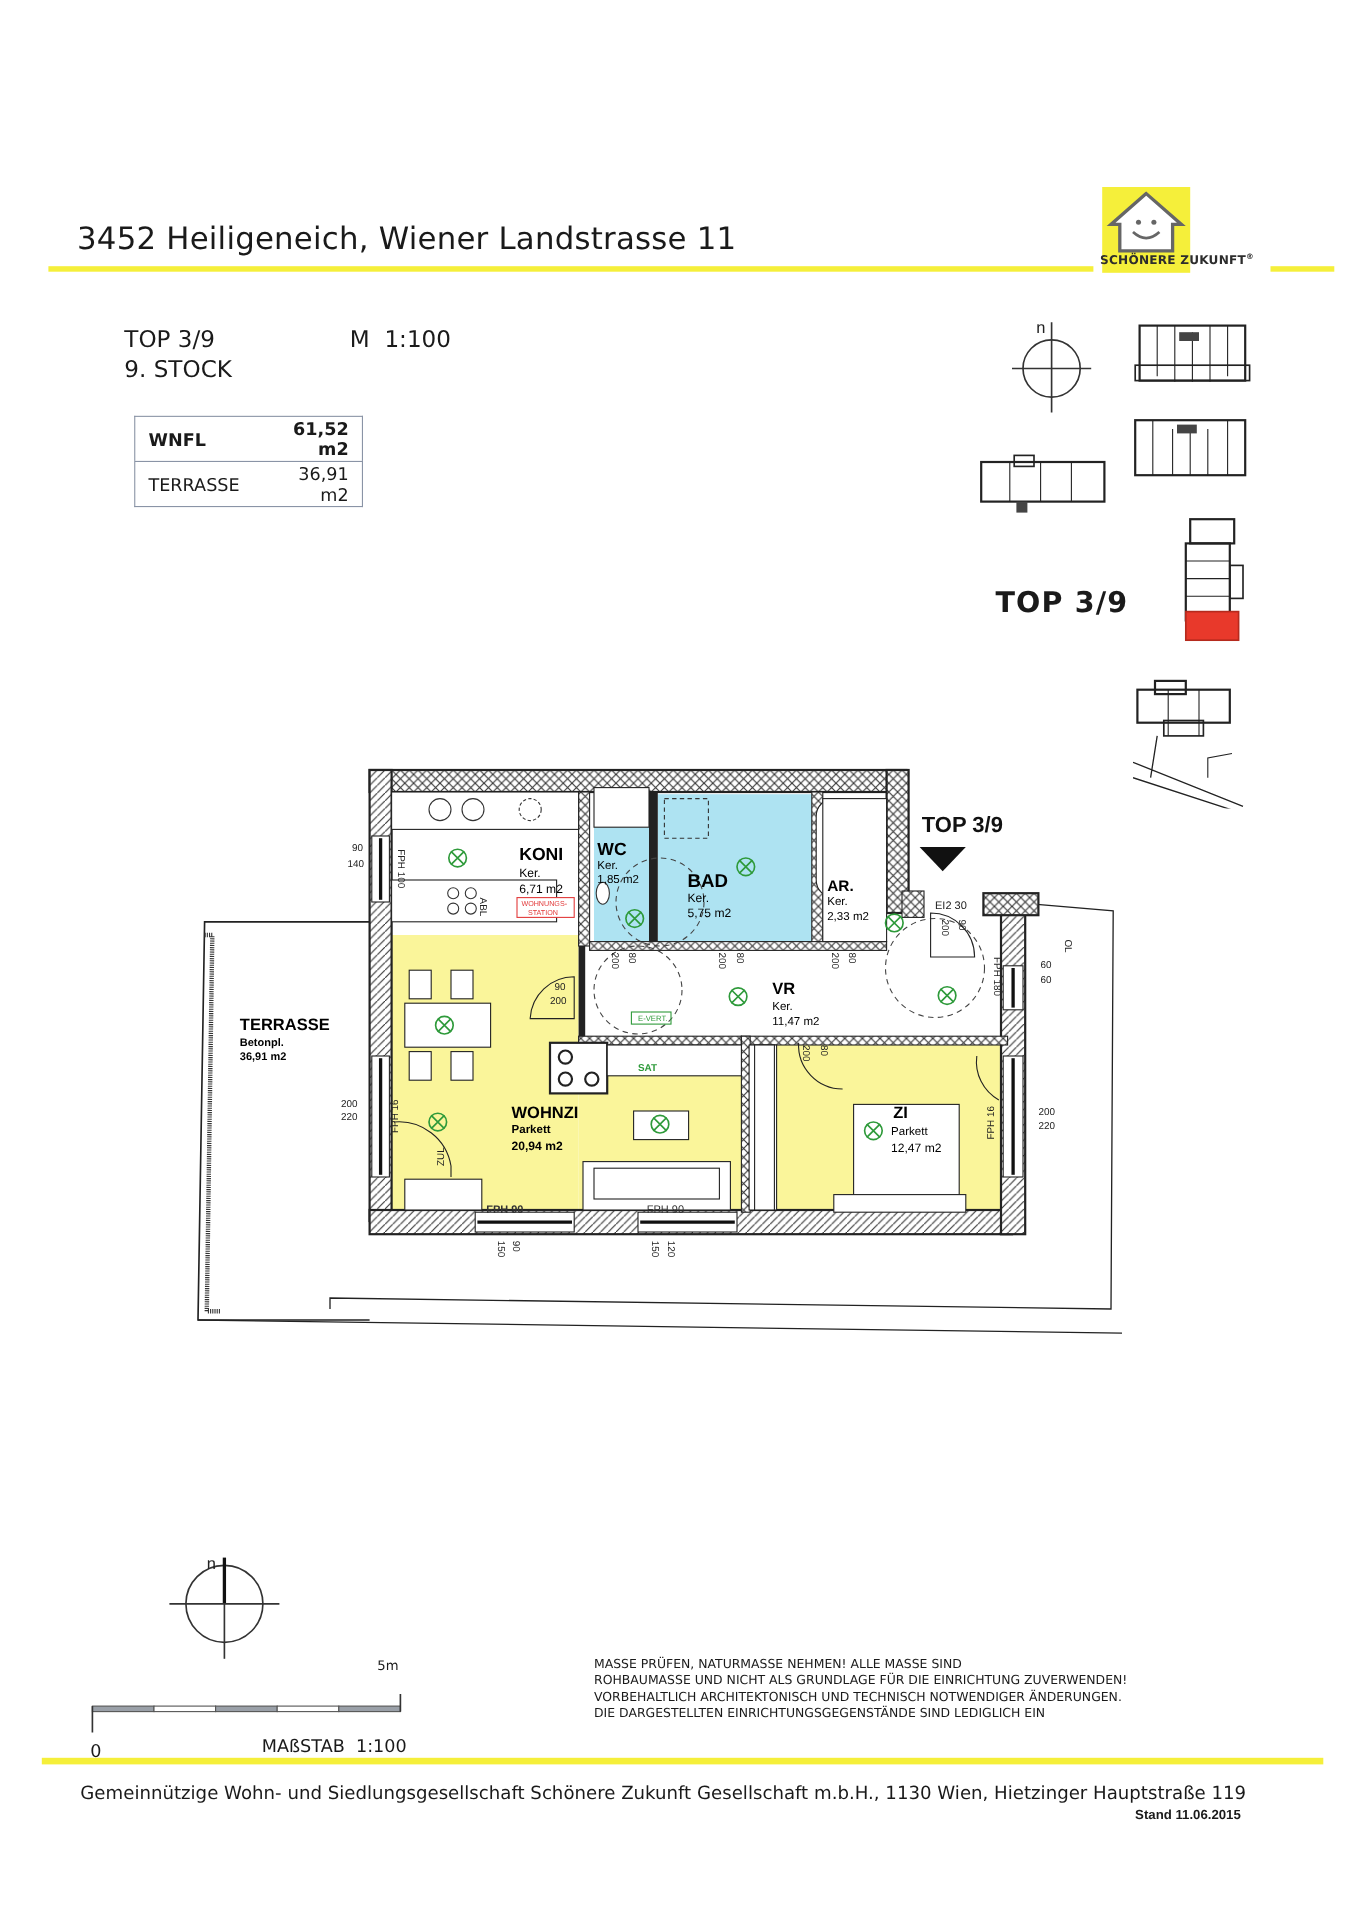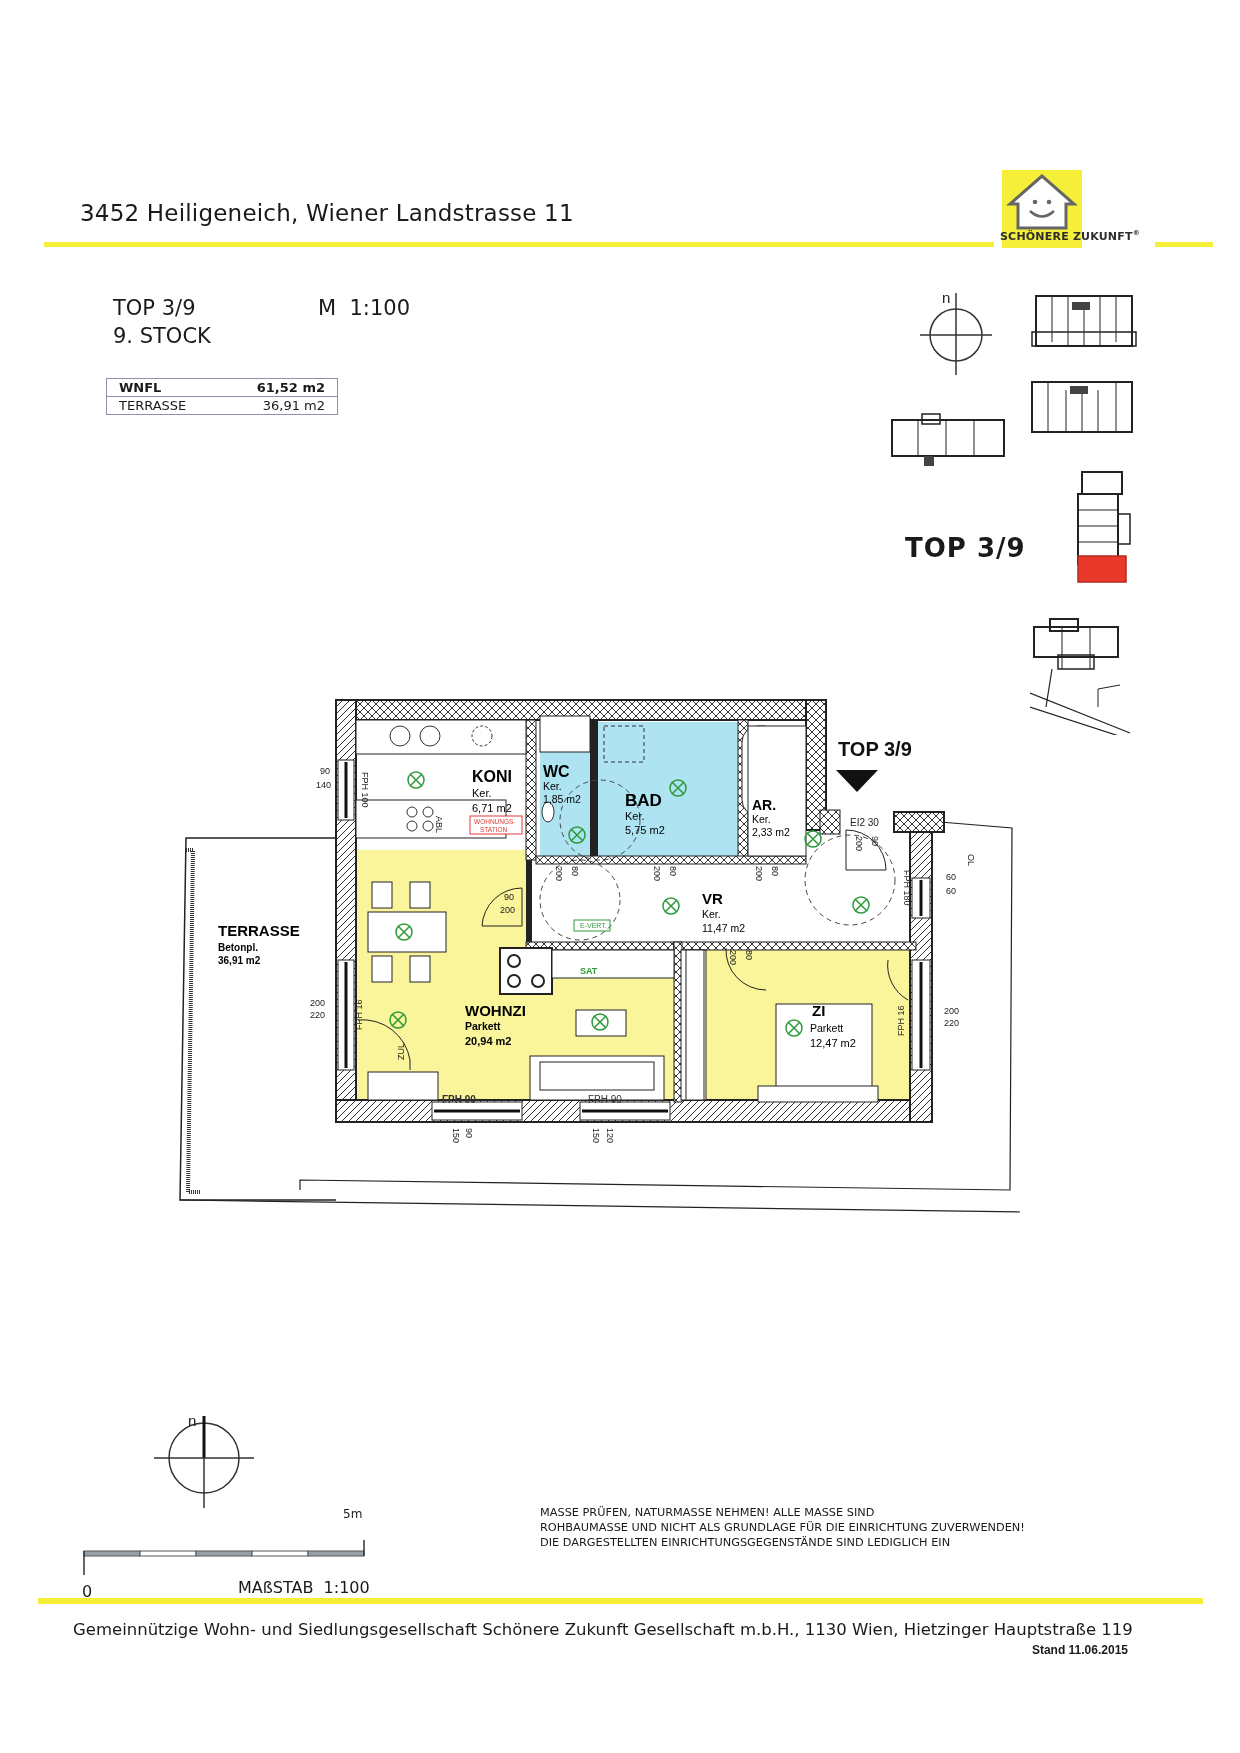--- a/index.html
+++ b/index.html
@@ -1,23 +1,23 @@
 <!DOCTYPE html>
 <html><head>
 <meta charset="utf-8">
 <style>
   html, body { margin:0; padding:0; background:#ffffff; }
   body { width:1240px; height:1753px; position:relative; overflow:hidden; font-family:"DejaVu Sans", sans-serif; color:#1a1a1a; }
   .abs { position:absolute; }
-  .hdr-title { left:80px; top:200px; font-size:23px; letter-spacing:0.2px; font-family:"DejaVu Sans", sans-serif; }
+  .hdr-title { left:70px; top:200px; font-size:28px; letter-spacing:0.2px; font-family:"DejaVu Sans", sans-serif; }
   .yline { height:5px; background:#f5ef3a; }
   .logo-box { left:1002px; top:170px; width:80px; height:78px; background:#f5ef3a; }
   .logo-text { left:1000px; top:229px; font-size:11px; font-weight:bold; color:#2d2d2d; letter-spacing:0.2px; }
   .info { font-size:21px; }
-  .area-table { left:106px; top:378px; width:232px; border:1.5px solid #8a94a6; border-collapse:collapse; font-size:13px; }
+  .area-table { left:122px; top:378px; width:208px; border:1.5px solid #8a94a6; border-collapse:collapse; font-size:16px; }
   .area-table td { padding:1px 12px; }
   .area-table tr:first-child td { border-bottom:1.5px solid #8a94a6; font-weight:bold; }
   .top-big { font-size:26px; font-weight:bold; letter-spacing:1px; }
   .label-room { font-weight:bold; font-family:"Liberation Sans", sans-serif; }
   .disclaimer { left:540px; top:1505px; width:600px; font-size:11.3px; line-height:15px; text-transform:uppercase; }
   .footer { left:73px; top:1620px; font-size:16.5px; }
   .stand { right:112px; top:1643px; font-size:12px; font-weight:bold; font-family:"Liberation Sans", sans-serif; }
   svg text { font-family:"Liberation Sans", sans-serif; }
 </style>
 </head>
@@ -342,18 +342,19 @@
   <line x1="4" y1="11" x2="4" y2="35" stroke="#333" stroke-width="1.5"></line>
   <line x1="284" y1="0" x2="284" y2="16" stroke="#333" stroke-width="1.5"></line>
 </svg>
 <div class="abs" style="left:343px; top:1507px; font-size:12px;">5m</div>
 <div class="abs" style="left:82px; top:1582px; font-size:16px;">0</div>
 <div class="abs" style="left:238px; top:1578px; font-size:16px; white-space:pre;">MAßSTAB  1:100</div>
 
 <div class="abs disclaimer">
   <div>MASSE PRÜFEN, NATURMASSE NEHMEN! ALLE MASSE SIND</div>
   <div>ROHBAUMASSE UND NICHT ALS GRUNDLAGE FÜR DIE EINRICHTUNG ZUVERWENDEN!</div>
+  <div>VORBEHALTLICH ARCHITEKTONISCH UND TECHNISCH NOTWENDIGER ÄNDERUNGEN.</div>
   <div>DIE DARGESTELLTEN EINRICHTUNGSGEGENSTÄNDE SIND LEDIGLICH EIN</div>
 </div>
 
 <div class="abs yline" style="left:38px; top:1598px; width:1165px; height:6px;"></div>
 <div class="abs footer">Gemeinnützige Wohn- und Siedlungsgesellschaft Schönere Zukunft Gesellschaft m.b.H., 1130 Wien, Hietzinger Hauptstraße 119</div>
 <div class="abs stand">Stand 11.06.2015</div>
 
 </body></html>

